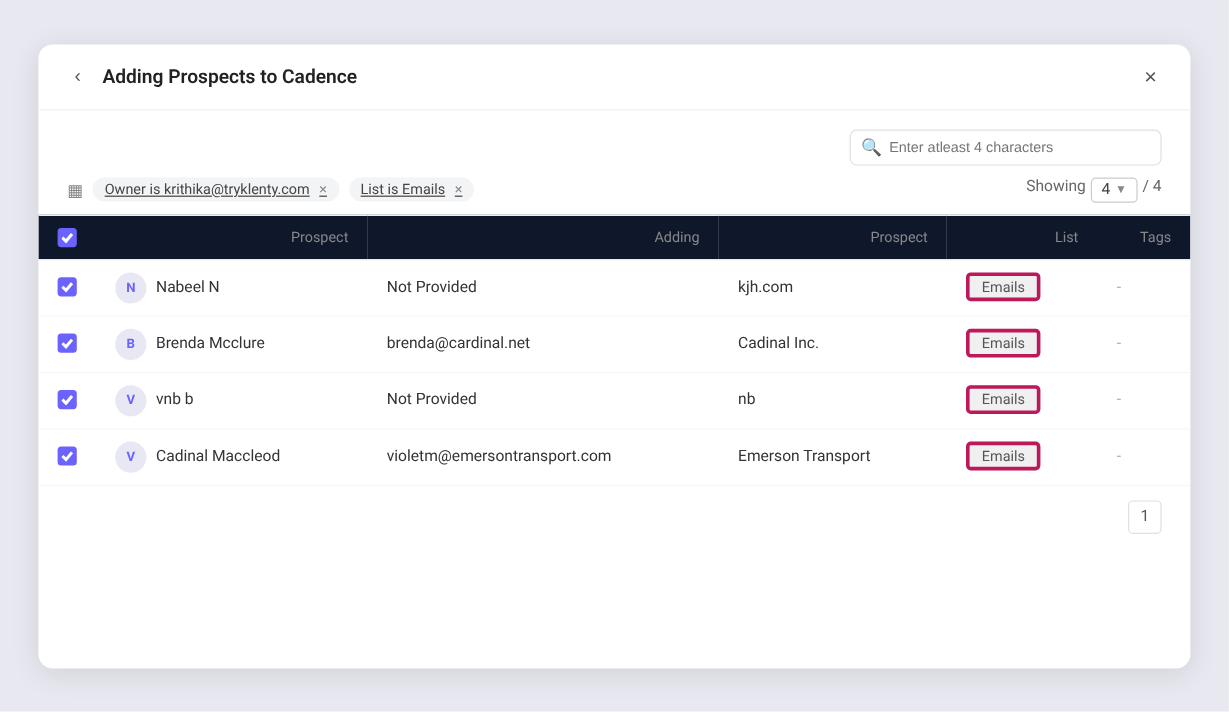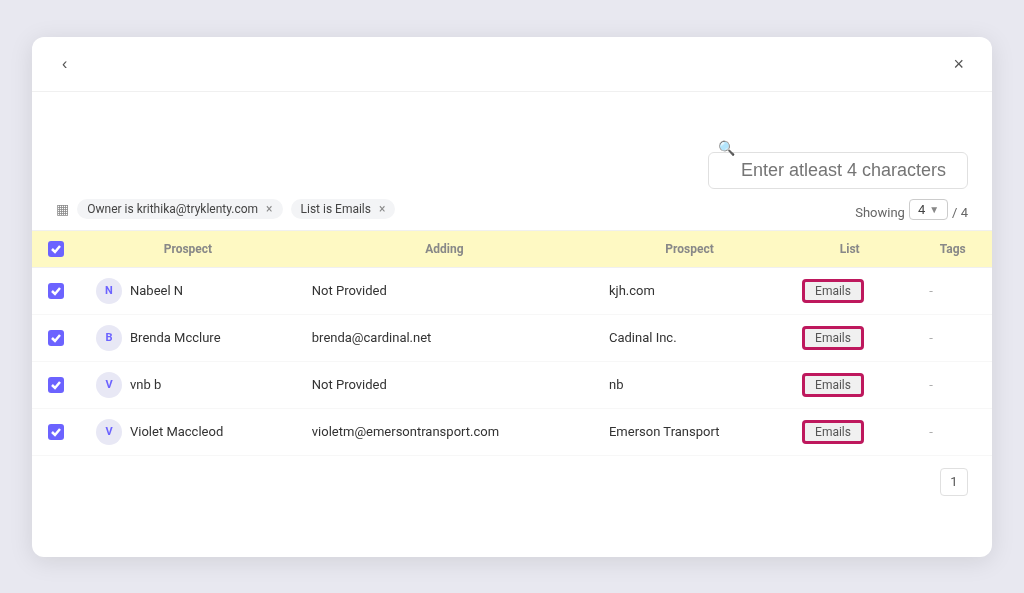--- a/index.html
+++ b/index.html
@@ -87,25 +87,24 @@
       top: 50%;
       transform: translateY(-50%);
       color: #aaa;
       font-size: 14px;
     }
     .search-input-wrap input {
       width: 100%;
       border: 1px solid #e0e0e0;
       border-radius: 6px;
       padding: 7px 10px 7px 32px;
-      font-size: 18px;
+      font-size: 12px;
       color: #888;
       outline: none;
       background: #fff;
-      margin-top: 44px;
     }
     .filter-row {
       display: flex;
       align-items: center;
       justify-content: space-between;
       padding: 10px 24px;
     }
     .filter-left {
       display: flex;
       align-items: center;
@@ -117,30 +116,31 @@
     }
     .filter-tag {
       display: flex;
       align-items: center;
       gap: 6px;
       background: #f3f4f6;
       border-radius: 16px;
       padding: 3px 10px;
       font-size: 12px;
       color: #444;
+      text-decoration: underline;
     }
     .filter-tag .remove-tag {
       cursor: pointer;
       color: #888;
       font-size: 12px;
       margin-left: 2px;
     }
     .showing-info {
       display: flex;
-      align-items: flex-end;
+      align-items: flex-start;
       gap: 4px;
       font-size: 13px;
       color: #666;
     }
     .count-badge {
       border: 1px solid #ccc;
       border-radius: 4px;
       padding: 2px 8px;
       font-size: 13px;
       color: #444;
@@ -158,25 +158,25 @@
       border-collapse: collapse;
       margin-top: 0;
     }
     thead tr {
       border-top: 1px solid #f0f0f0;
       border-bottom: 1px solid #f0f0f0;
       background: #fff;
     }
     thead th {
       padding: 10px 16px;
-      text-align: center;
-      font-size: 12px;
-      font-weight: 700;
-      color: #888;
-      background: #fef9c3;
+      text-align: right;
+      font-size: 12px;
+      font-weight: 400;
+      color: #888;
+      background: #0f172a;
     }
     thead th.checkbox-col {
       width: 48px;
     }
     tbody tr {
       border-bottom: 1px solid #f7f7f7;
     }
     tbody td {
       padding: 10px 16px;
       font-size: 13px;
@@ -249,20 +249,21 @@
     .dash-cell { color: #aaa; }
   </style>
 </head>
 <body>
 
 <div class="modal">
 
   <div class="modal-header">
     <div class="modal-header-left">
       <button class="back-btn">‹</button>
+      <span class="modal-title">Adding Prospects to Cadence</span>
     </div>
     <div class="modal-header-right">
       <button class="close-btn">×</button>
     </div>
   </div>
 
   <div class="search-bar-row">
     <div class="search-input-wrap">
       <span class="search-icon">🔍</span>
       <input type="text" placeholder="Enter atleast 4 characters" style="">
@@ -370,21 +371,21 @@
       <td class="checkbox-cell">
         <div class="custom-checkbox">
           <svg viewBox="0 0 10 8">
                 <polyline points="1,4 4,7 9,1"></polyline>
               </svg>
         </div>
       </td>
       <td>
         <div class="prospect-cell">
           <span class="avatar">V</span>
-          <span>Violet Maccleod</span>
+          <span>Cadinal Maccleod</span>
         </div>
       </td>
       <td>violetm@emersontransport.com</td>
       <td>Emerson Transport</td>
       <td><span class="list-badge">Emails</span></td>
       <td class="dash-cell">-</td>
     </tr>
       </tbody>
   </table>
 

